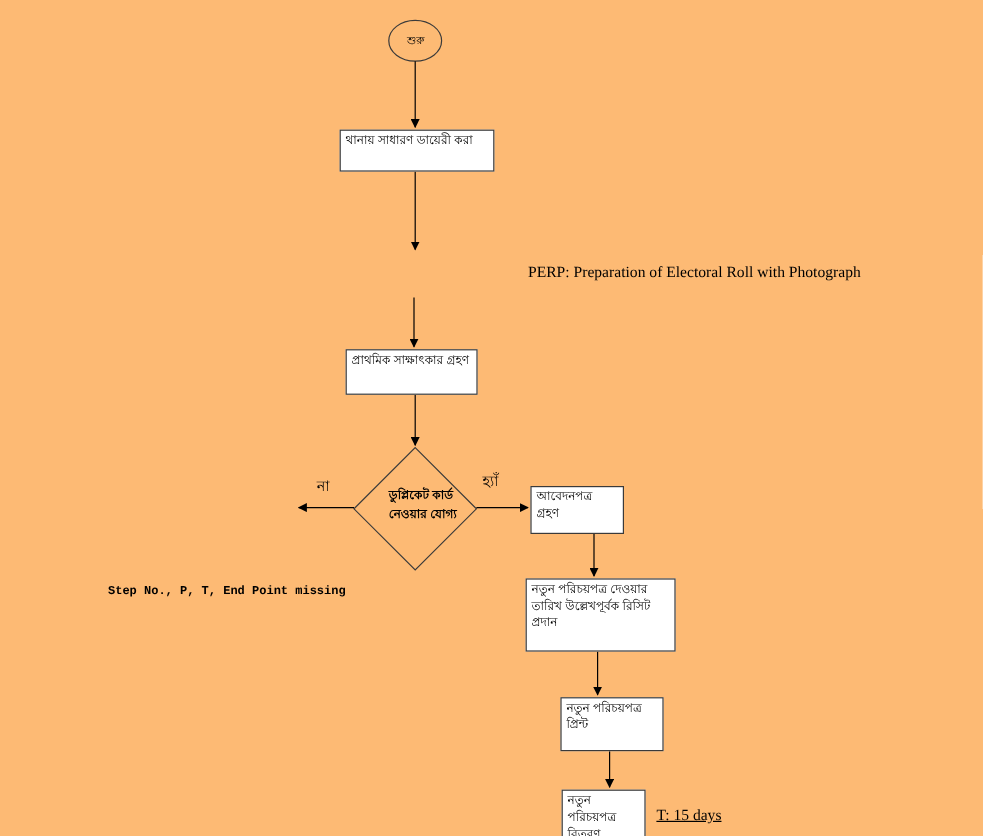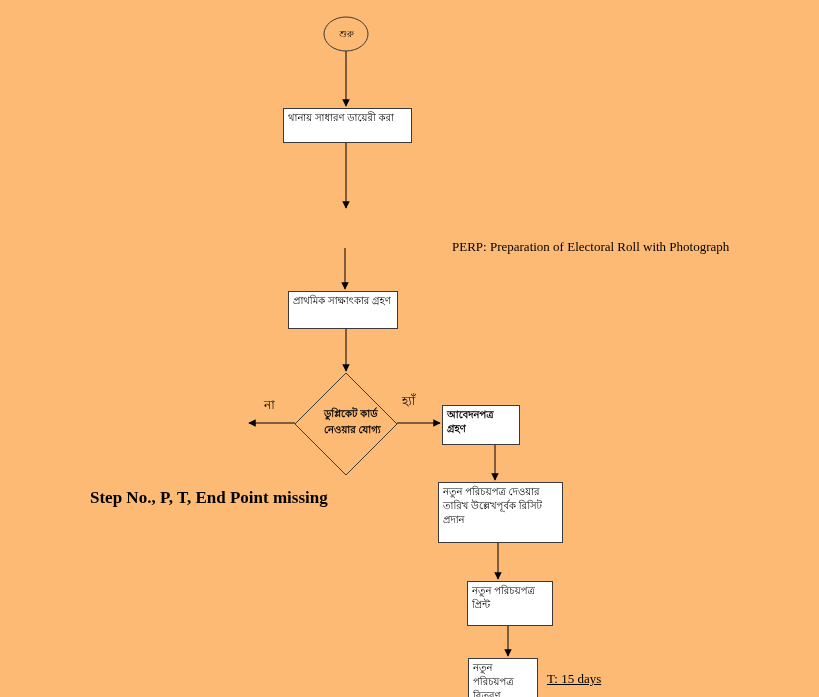--- a/index.html
+++ b/index.html
@@ -48,30 +48,30 @@
     font-size: 10px; line-height: 16px;
     color: #000;
     font-weight: bold;
   }
   .branch-label { font-size: 12px; }
   .serif-note {
     font-family: "Liberation Serif", serif;
     font-size: 13px;
   }
   .bold-note {
-    font-family: Liberation Serif, serif;
+    font-family: Liberation Mono, monospace;
     font-weight: bold;
-    font-size: 17px;
+    font-size: 10px;
   }
   
   .n-general-diary { left: 283px; top: 108px; width: 129px; height: 35px; }
   .n-perp-application { left: 283px; top: 210px; width: 124px; height: 38px; }
   .n-interview { left: 288px; top: 291px; width: 110px; height: 38px; }
   .n-return { left: 88px; top: 397px; width: 159px; height: 35px; }
-  .n-accept { left: 442px; top: 405px; width: 78px; height: 40px; font-weight: bold; }
+  .n-accept { left: 442px; top: 405px; width: 78px; height: 40px; }
   .n-receipt { left: 438px; top: 482px; width: 125px; height: 61px; }
   .n-print { left: 467px; top: 581px; width: 86px; height: 45px; }
   .n-distribute { left: 468px; top: 658px; width: 70px; height: 48px; }
 </style>
 </head>
 <body>
 
 <div class="canvas">
 
   <svg class="svg-layer" viewBox="0 0 819 697" xmlns="http://www.w3.org/2000/svg">
@@ -122,17 +122,17 @@
     <span>নতুন পরিচয়পত্র প্রিন্ট</span>
   </div>
 
   <div class="node n-distribute">
     <span>নতুন পরিচয়পত্র বিতরণ</span>
   </div>
 
   <div class="float-label branch-label" style="left:264px; top:396px;">না</div>
   <div class="float-label branch-label" style="left:402px; top:392px;">হ্যাঁ</div>
 
-  <div class="float-label serif-note" style="left:452px; top:219px;margin-top:20px;">PERP: Preparation of Electoral Roll with Photograph</div>
+  <div class="float-label serif-note" style="left:440px; top:219px;">PERP: Preparation of Electoral Roll with Photograph</div>
   <div class="float-label bold-note" style="left:90px; top:488px;">Step No., P, T, End Point missing</div>
   <div class="float-label serif-note" style="left:547px; top:671px;text-decoration:underline;">T: 15 days</div>
 
 </div>
 
 </body></html>

